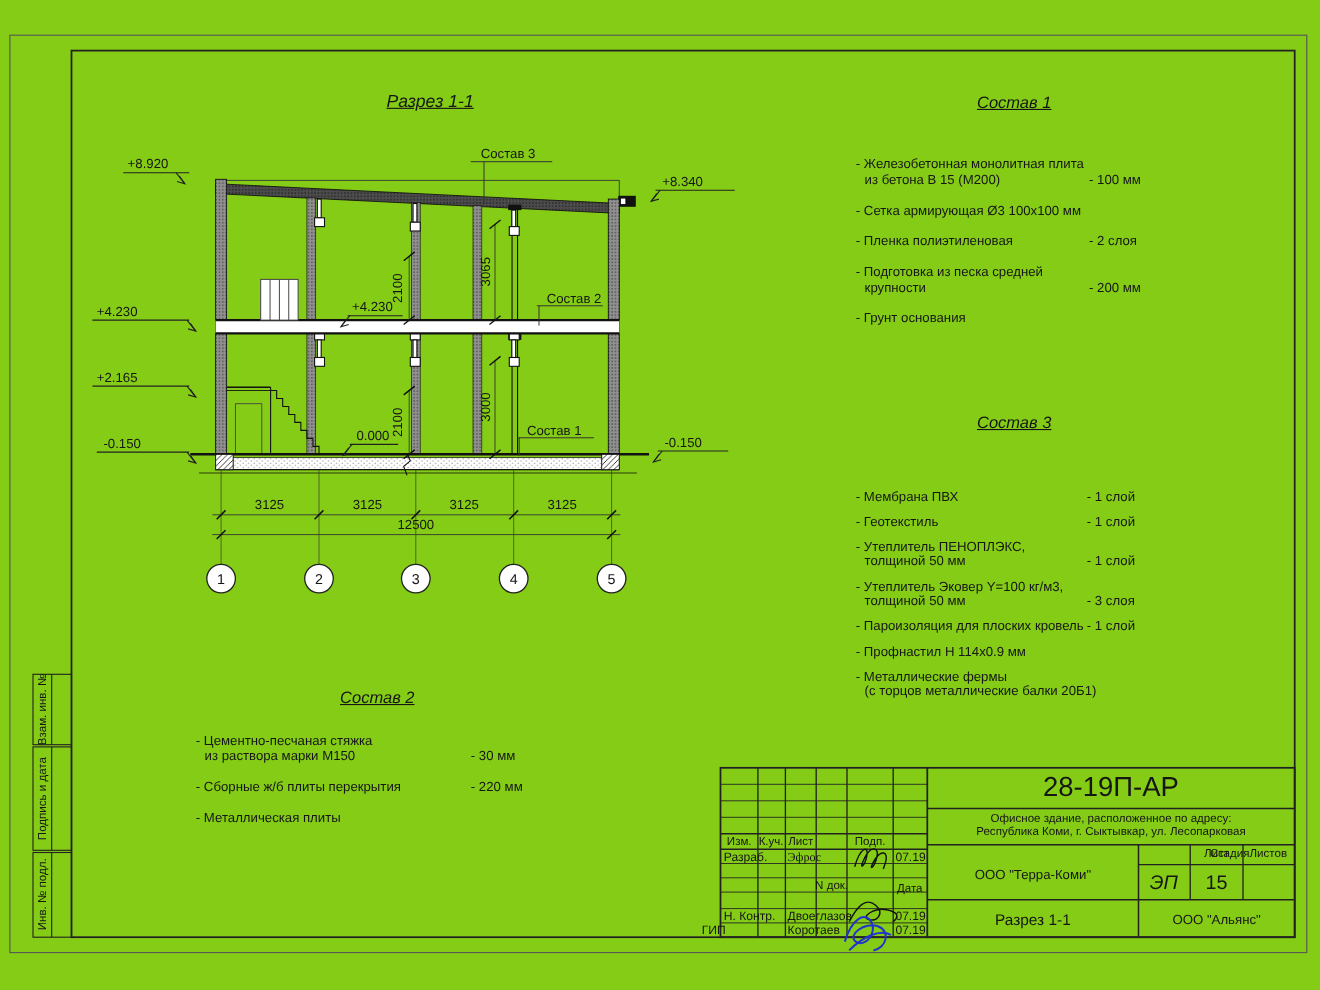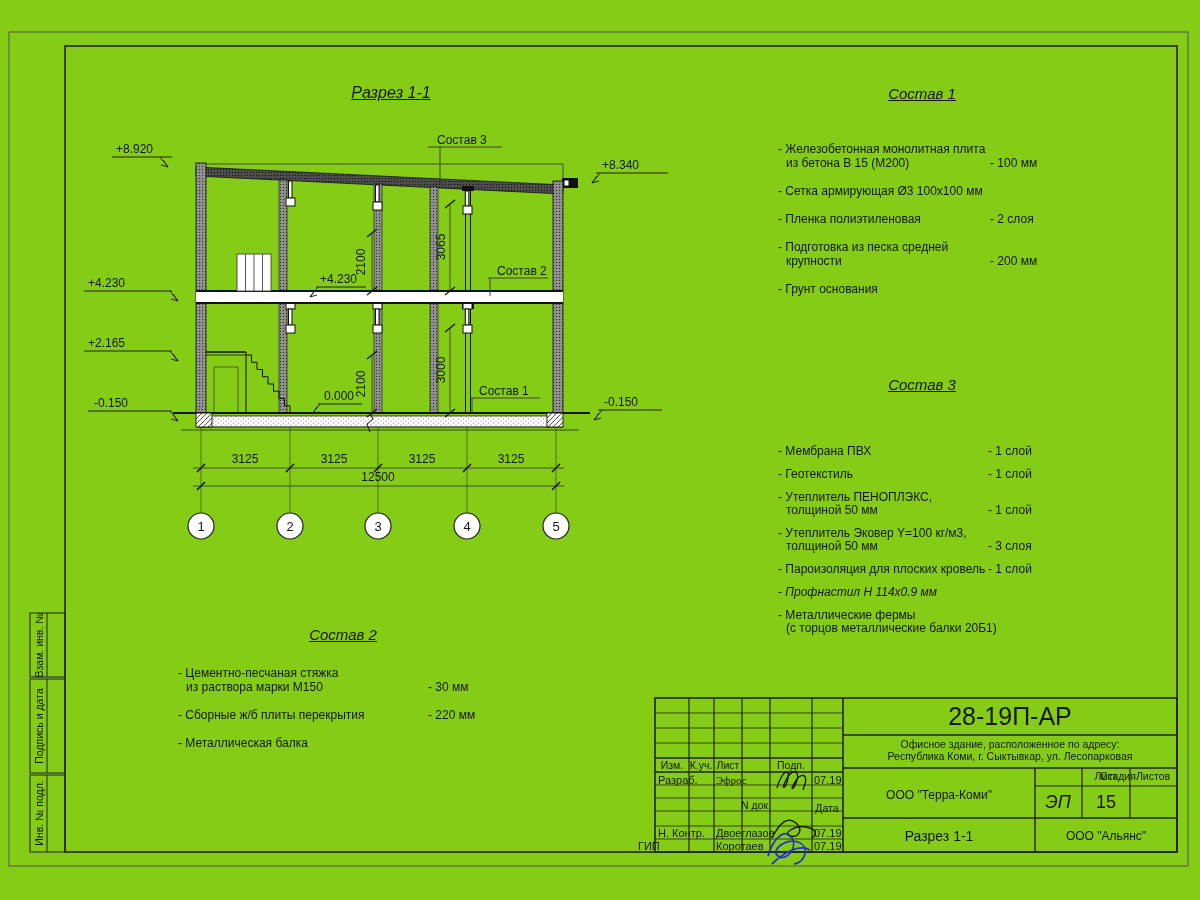--- a/index.html
+++ b/index.html
@@ -269,30 +269,30 @@
 <div class="t" style="left:778px;top:467px;">- Геотекстиль</div>
 <div class="t" style="left:988px;top:467px;">- 1 слой</div>
 <div class="t" style="left:778px;top:490px;">- Утеплитель ПЕНОПЛЭКС,</div>
 <div class="t" style="left:786px;top:503px;">толщиной 50 мм</div>
 <div class="t" style="left:988px;top:503px;">- 1 слой</div>
 <div class="t" style="left:778px;top:526px;">- Утеплитель Эковер Y=100 кг/м3,</div>
 <div class="t" style="left:786px;top:539px;">толщиной 50 мм</div>
 <div class="t" style="left:988px;top:539px;">- 3 слоя</div>
 <div class="t" style="left:778px;top:562px;">- Пароизоляция для плоских кровель</div>
 <div class="t" style="left:988px;top:562px;">- 1 слой</div>
-<div class="t" style="left:778px;top:585px;font-style:italic;">- Профнастил Н 114х0.9 мм</div>
+<div class="t" style="left:778px;top:585px;">- Профнастил Н 114х0.9 мм</div>
 <div class="t" style="left:778px;top:608px;">- Металлические фермы</div>
 <div class="t" style="left:786px;top:621px;">(с торцов металлические балки 20Б1)</div>
 
 <div class="t" style="left:178px;top:666px;text-align:right;">- Цементно-песчаная стяжка</div>
 <div class="t" style="left:186px;top:680px;">из раствора марки М150</div>
 <div class="t" style="left:428px;top:680px;">- 30 мм</div>
 <div class="t" style="left:178px;top:708px;">- Сборные ж/б плиты перекрытия</div>
 <div class="t" style="left:428px;top:708px;">- 220 мм</div>
-<div class="t" style="left:178px;top:736px;">- Металлическая балка</div>
+<div class="t" style="left:178px;top:736px;">- Металлическая плиты</div>
 
 <div class="t" style="left:116px;top:142px;">+8.920</div>
 <div class="t" style="left:88px;top:276px;">+4.230</div>
 <div class="t" style="left:88px;top:336px;">+2.165</div>
 <div class="t" style="left:94px;top:396px;">-0.150</div>
 <div class="t" style="left:602px;top:158px;">+8.340</div>
 <div class="t" style="left:604px;top:395px;">-0.150</div>
 <div class="t" style="left:320px;top:272px;">+4.230</div>
 <div class="t" style="left:324px;top:389px;">0.000</div>
 

